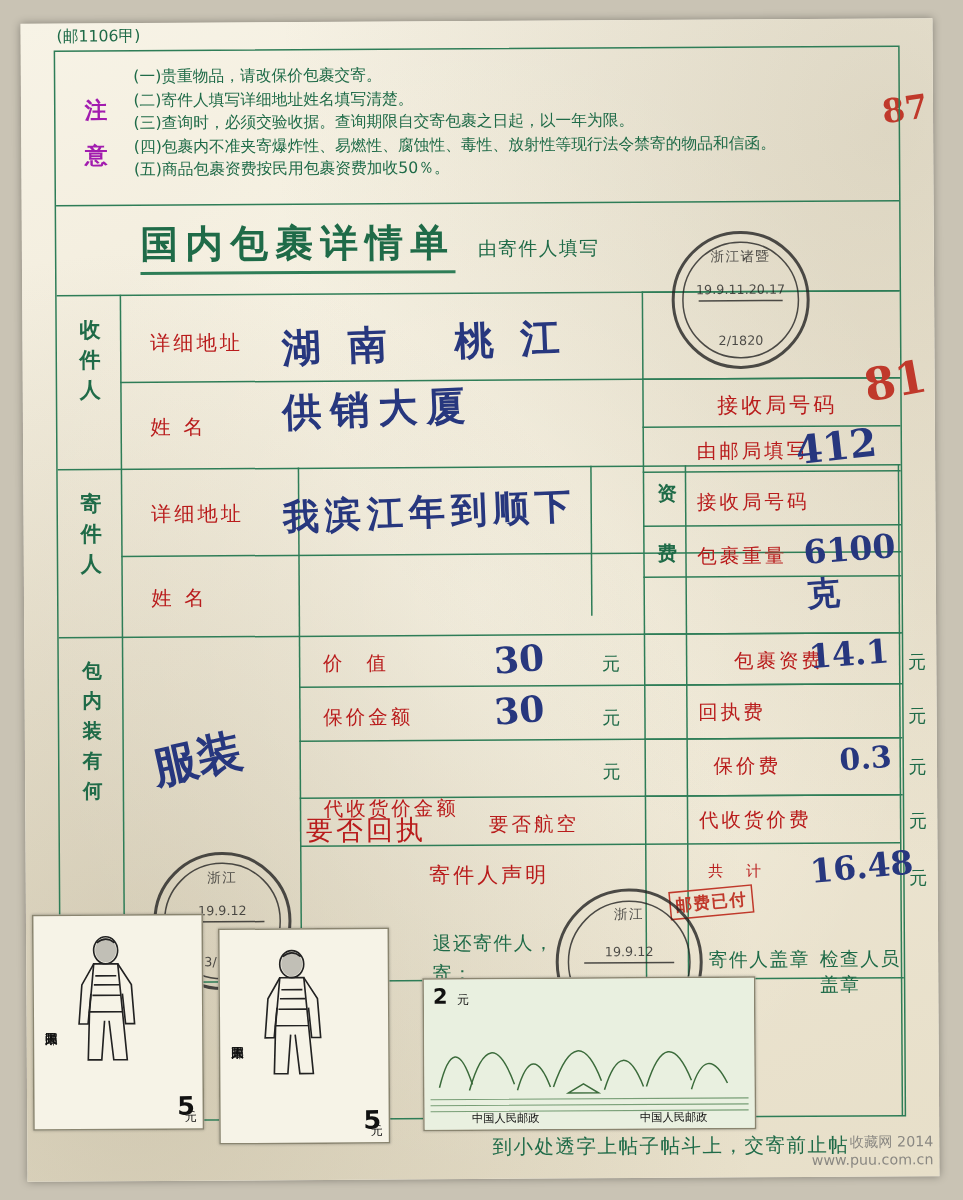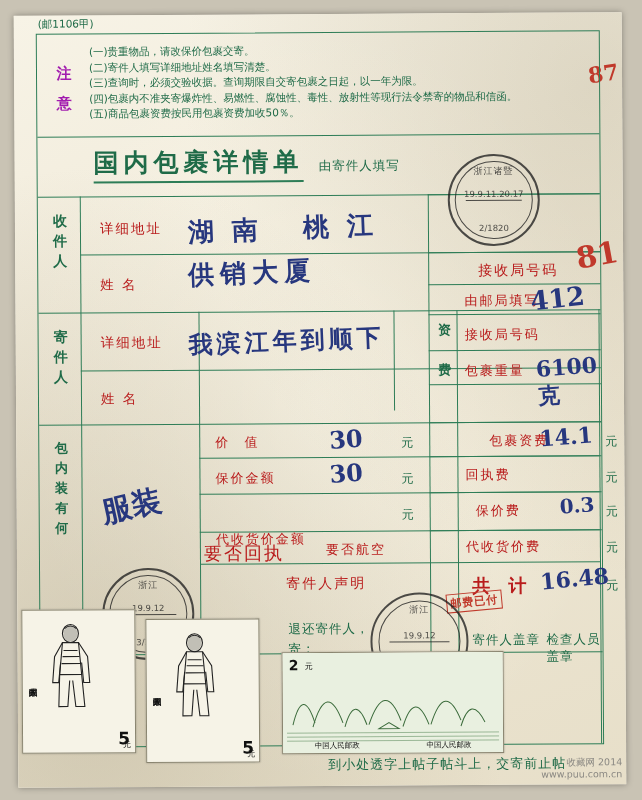--- a/index.html
+++ b/index.html
@@ -191,21 +191,21 @@
 
     <div class="fieldlabel" style="left:440px;top:230px;font-size:14px;">接收局号码</div>
 
     <div class="fieldlabel" style="left:426px;top:260px;font-size:13px;">由邮局填写</div>
     <div class="fieldlabel" style="left:426px;top:294px;font-size:13px;">接收局号码</div>
     <div class="fieldlabel" style="left:426px;top:330px;font-size:13px;">包裹重量</div>
     <div class="fieldlabel" style="left:426px;top:400px;font-size:13px;margin-left:24px;">包裹资费</div>
     <div class="fieldlabel" style="left:426px;top:434px;font-size:13px;font-family:Liberation Serif, serif;">回执费</div>
     <div class="fieldlabel" style="left:426px;top:470px;font-size:13px;margin-left:10px;">保价费</div>
     <div class="fieldlabel" style="left:426px;top:506px;font-size:13px;">代收货价费</div>
-    <div class="fieldlabel" style="left:432px;top:542px;font-size:18px;letter-spacing:6px;font-weight:bold;">共 计</div>
+    <div class="fieldlabel" style="left:432px;top:542px;font-size:10px;letter-spacing:6px;">共 计</div>
 
     <div class="unit" style="left:566px;top:402px;">元</div>
     <div class="unit" style="left:566px;top:438px;">元</div>
     <div class="unit" style="left:566px;top:472px;">元</div>
     <div class="unit" style="left:566px;top:508px;">元</div>
     <div class="unit" style="left:566px;top:546px;">元</div>
 
     <div class="fieldlabel" style="left:176px;top:400px;font-size:13px;letter-spacing:6px;">价 值</div>
     <div class="fieldlabel" style="left:176px;top:436px;font-size:13px;">保价金额</div>
     <div class="fieldlabel" style="left:176px;top:497px;font-size:13px;">代收货价金额</div>

